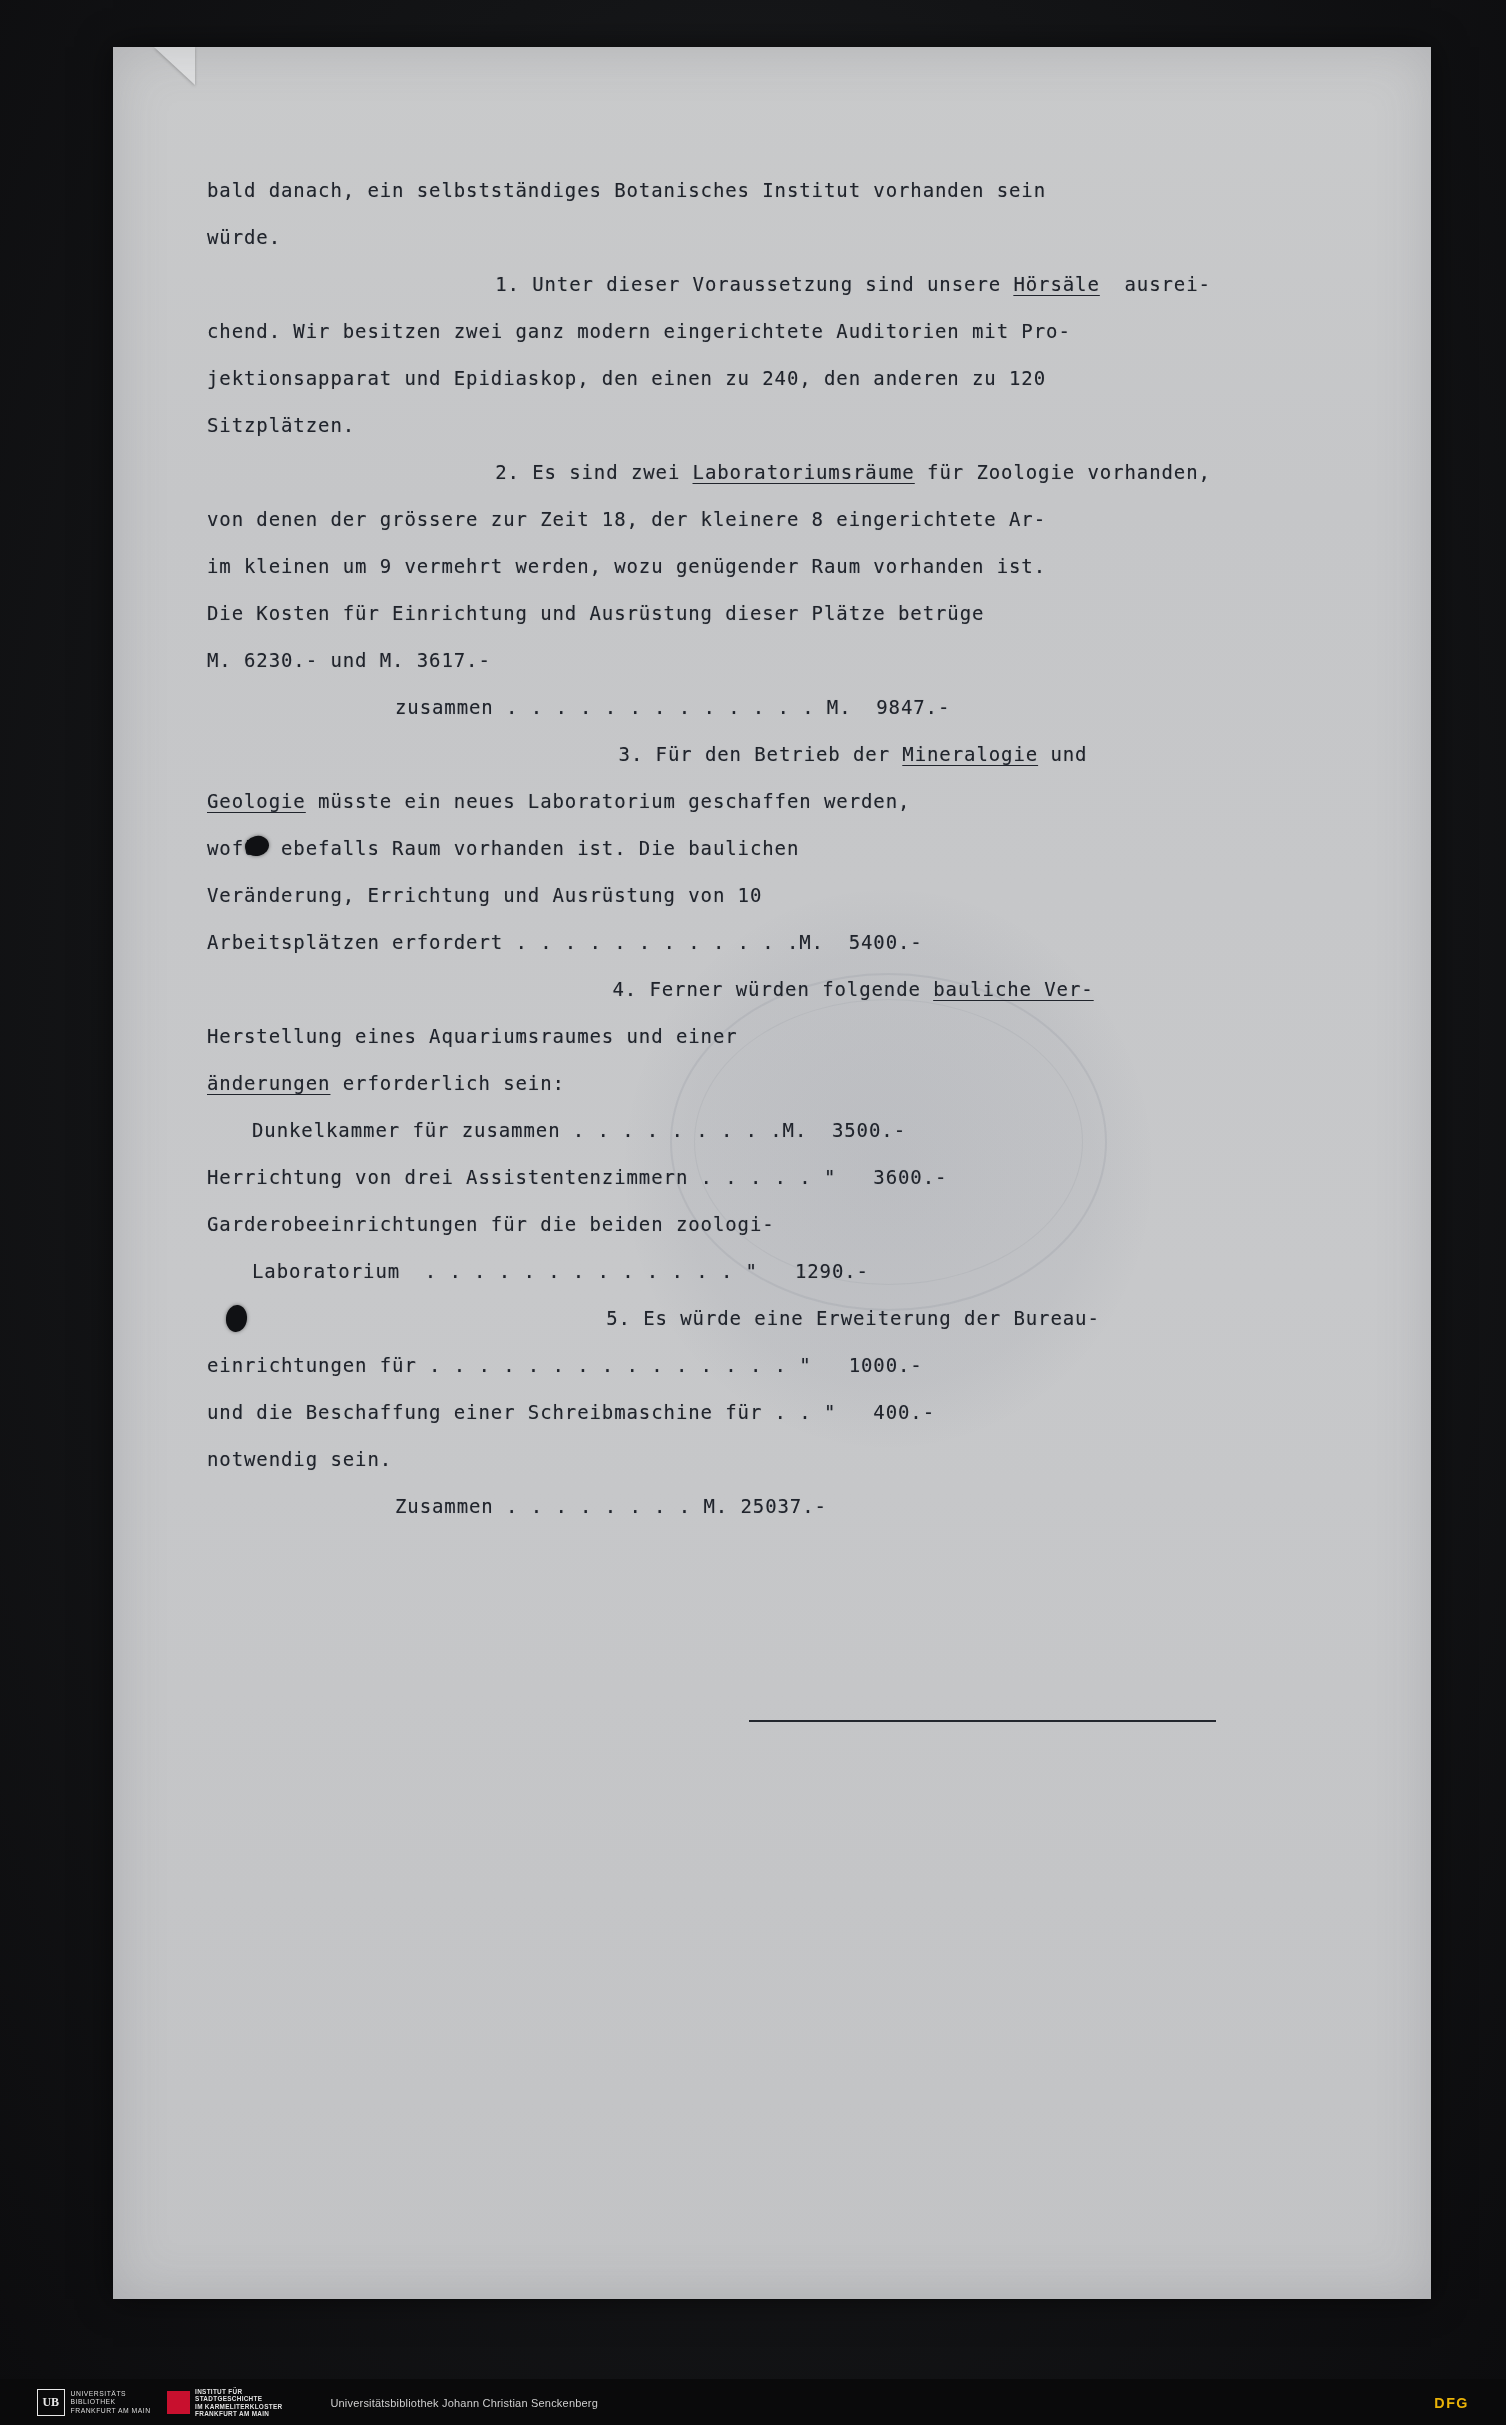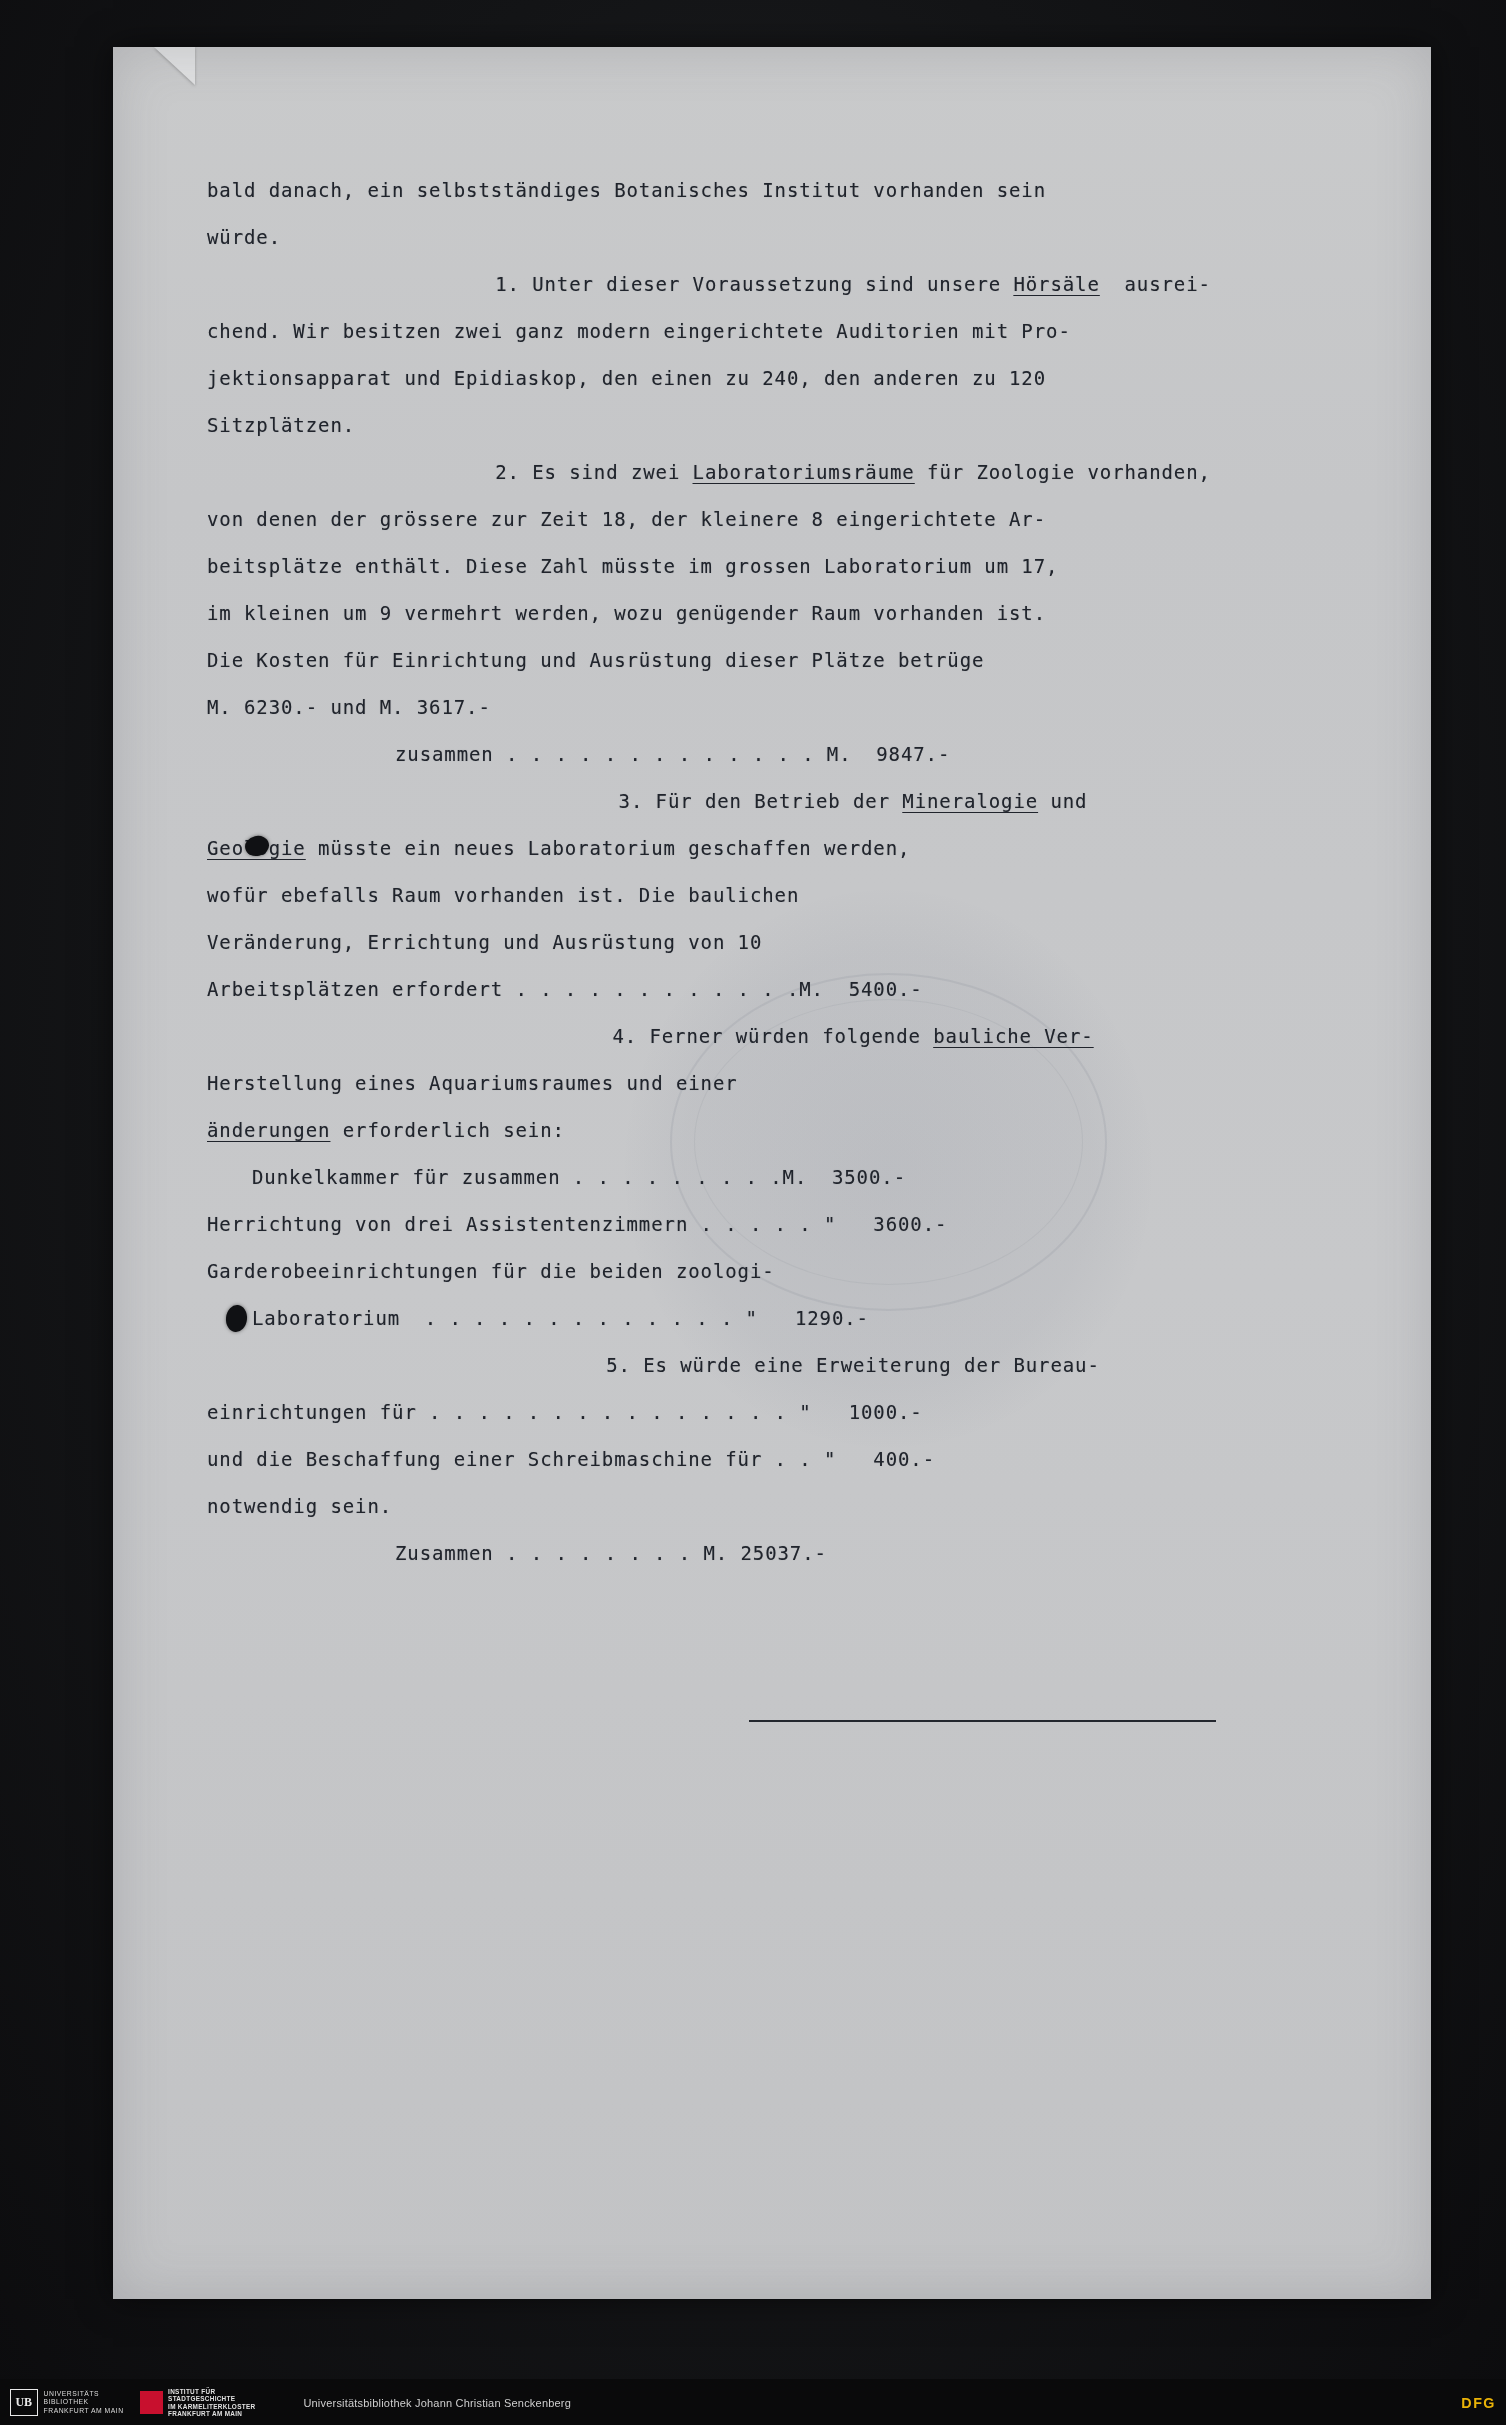--- a/index.html
+++ b/index.html
@@ -133,21 +133,21 @@
   
   #footer-bar {
     position: absolute;
     left: 0;
     bottom: 0;
     width: 1506px;
     height: 47px;
     background: #0a0a0b;
     display: flex;
     align-items: center;
-    padding: 0 10px;
+    padding: 0 37px;
     box-sizing: border-box;
     font-family: "Liberation Sans", sans-serif;
   }
   #ub-logo {
     display: flex;
     align-items: center;
     gap: 6px;
     color: #e8e8e8;
   }
   #ub-logo .mark {
@@ -210,21 +210,20 @@
 
   <div id="typescript-body">
     <div class="line">bald danach, ein selbstständiges Botanisches Institut vorhanden sein</div>
     <div class="line">würde.</div>
     <div class="line indent-par">1. Unter dieser Voraussetzung sind unsere <span class="u">Hörsäle</span>  ausrei-</div>
     <div class="line">chend. Wir besitzen zwei ganz modern eingerichtete Auditorien mit Pro-</div>
     <div class="line">jektionsapparat und Epidiaskop, den einen zu 240, den anderen zu 120</div>
     <div class="line">Sitzplätzen.</div>
     <div class="line indent-par">2. Es sind zwei <span class="u">Laboratoriumsräume</span> für Zoologie vorhanden,</div>
     <div class="line">von denen der grössere zur Zeit 18, der kleinere 8 eingerichtete Ar-</div>
-    <div class="line">beitsplätze enthält. Diese Zahl müsste im grossen Laboratorium um 17,</div>
     <div class="line">im kleinen um 9 vermehrt werden, wozu genügender Raum vorhanden ist.</div>
     <div class="line">Die Kosten für Einrichtung und Ausrüstung dieser Plätze betrüge</div>
     <div class="line">M. 6230.- und M. 3617.-</div>
     <div class="line indent-sum">zusammen . . . . . . . . . . . . . M.  9847.-</div>
     <div class="line"></div>
     <div class="line indent-par">3. Für den Betrieb der <span class="u">Mineralogie</span> und</div>
     <div class="line"><span class="u">Geologie</span> müsste ein neues Laboratorium geschaffen werden,</div>
     <div class="line">wofür ebefalls Raum vorhanden ist. Die baulichen</div>
     <div class="line">Veränderung, Errichtung und Ausrüstung von 10</div>
     <div class="line">Arbeitsplätzen erfordert . . . . . . . . . . . .M.  5400.-</div>

